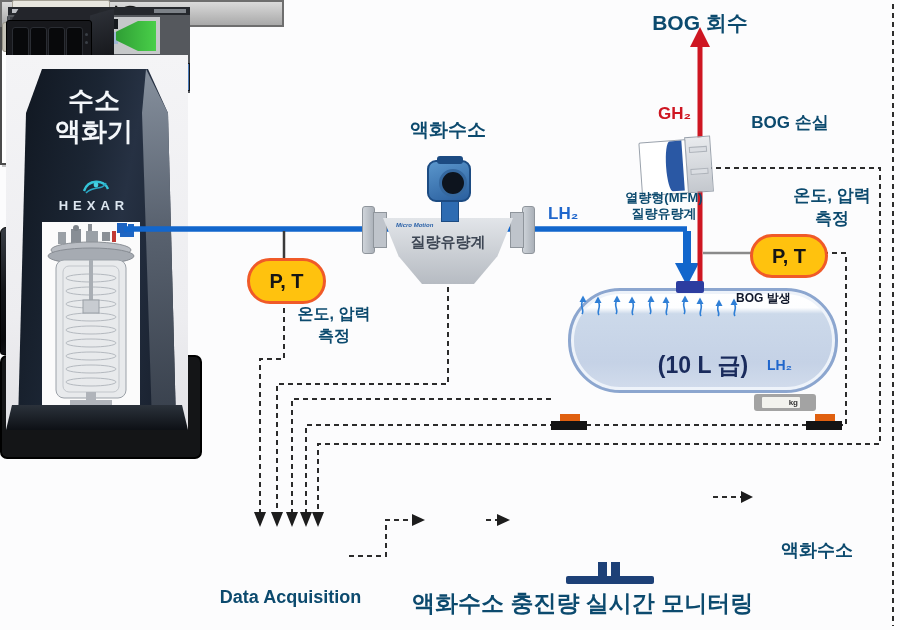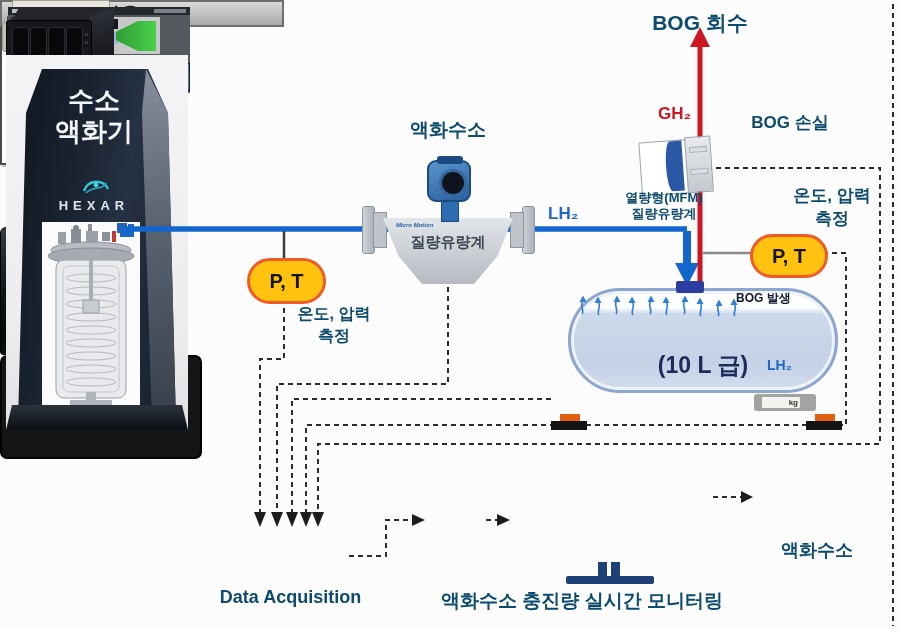--- a/index.html
+++ b/index.html
@@ -430,16 +430,16 @@
 <div class="lbl" style="left:548px;top:204px;font-size:17px;color:#1f66cc;">LH₂</div>
 <div class="lbl" style="left:619px;top:190px;width:90px;font-size:13px;line-height:16px;">
   <div>열량형(MFM)</div>
   <div>질량유량계</div>
 </div>
 <div class="lbl" style="left:282px;top:303px;width:104px;font-size:16px;line-height:22px;">
   <div>온도, 압력</div>
   <div>측정</div>
 </div>
 <div class="lbl" style="left:218px;top:587px;width:145px;font-size:18px;">Data Acquisition</div>
-<div class="lbl" style="left:437px;top:588px;width:290px;font-size:19px;">액화수소 충진량 실시간 모니터링</div>
+<div class="lbl" style="left:412px;top:588px;width:290px;font-size:23px;">액화수소 충진량 실시간 모니터링</div>
 <div class="lbl" style="left:757px;top:538px;width:120px;font-size:18px;line-height:24px;">
   <div>액화수소</div>
 </div>
 
 </body></html>

